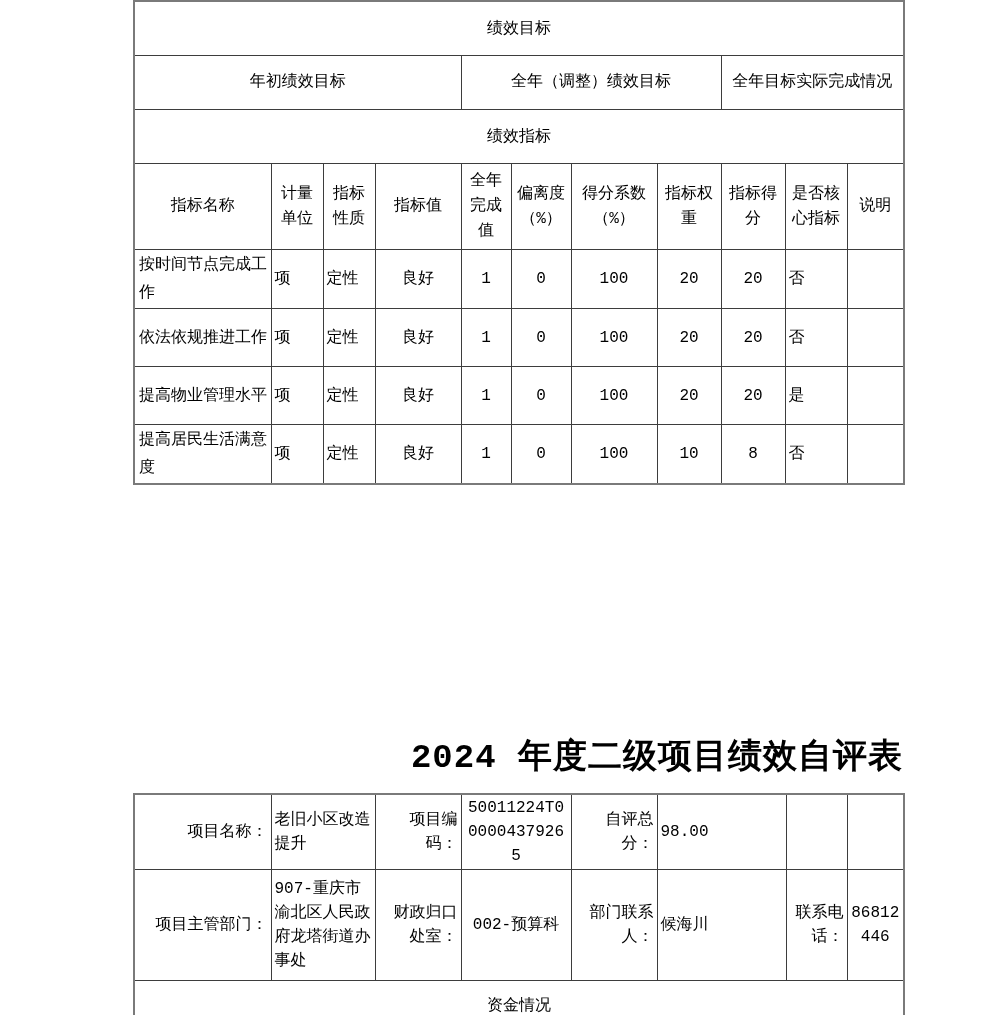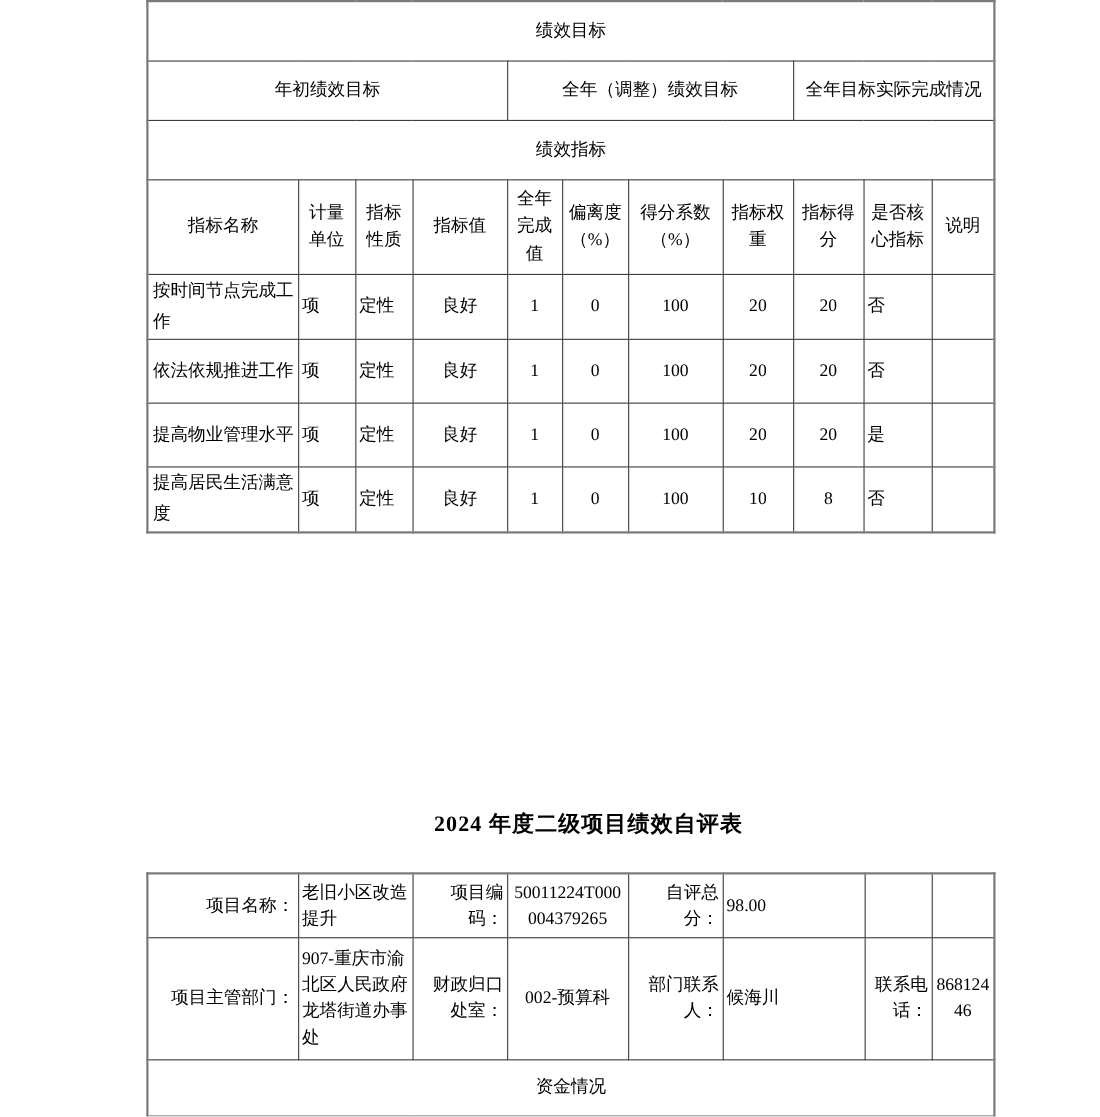--- a/index.html
+++ b/index.html
@@ -1,21 +1,21 @@
 <!DOCTYPE html>
 <html><head>
 <meta charset="utf-8">
 <style>
   html,body{margin:0;padding:0;background:#ffffff;}
   .page{
     position:relative;
     width:1000px;height:1015px;
     background:#ffffff;
     overflow:hidden;
-    font-family:Liberation Serif, serif;
+    font-family:Liberation Mono, monospace;
     color:#000000;
   }
   table.tbl{
     border-collapse:collapse;
     table-layout:fixed;
     position:absolute;
     border:2px solid #7a7a7a;
   }
   table.tbl td{
     border:1px solid #3d3d3d;
@@ -39,23 +39,23 @@
   td.al{text-align:left;padding-left:2px;}
 
   tr.proj-r1 td{height:55px;}
   tr.proj-r2 td{height:108px;}
   tr.proj-r3 td{height:48px;}
   td.lab{text-align:right;line-height:1.75;padding:1px 5px;}
   td.val{text-align:left;line-height:1.75;padding:1px 6px;}
   td.val-tight{text-align:center;line-height:1.75;padding:1px 4px;}
 
   .doc-title{
-    position:absolute;left:150px;top:736px;width:770px;
-    text-align:center;
-    font-size:20px;font-weight:bold;
+    position:absolute;left:133px;top:736px;width:770px;
+    text-align:right;
+    font-size:34px;font-weight:bold;
     letter-spacing:1px;
     line-height:1.3;
   }
 </style>
 </head>
 <body>
 
 <div class="page">
 
   <table class="tbl main-tbl">

